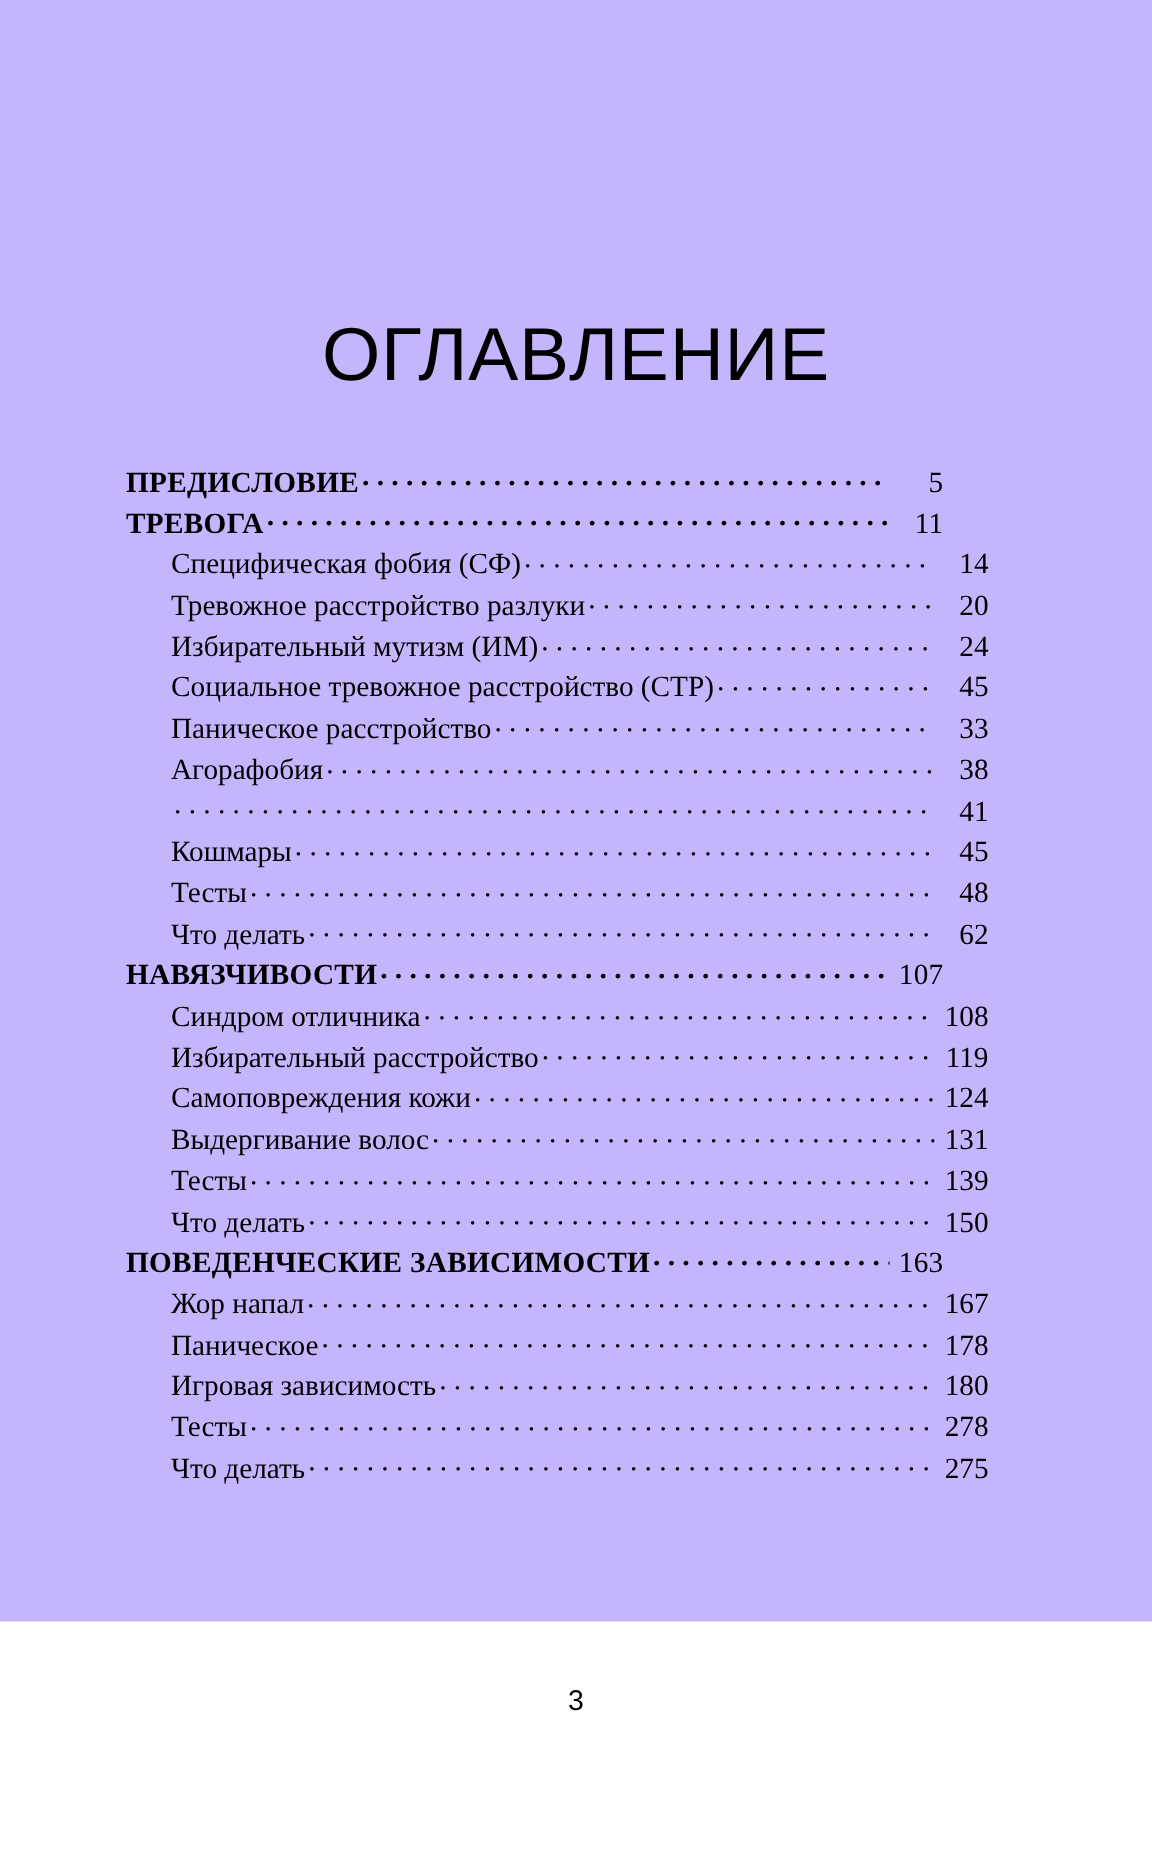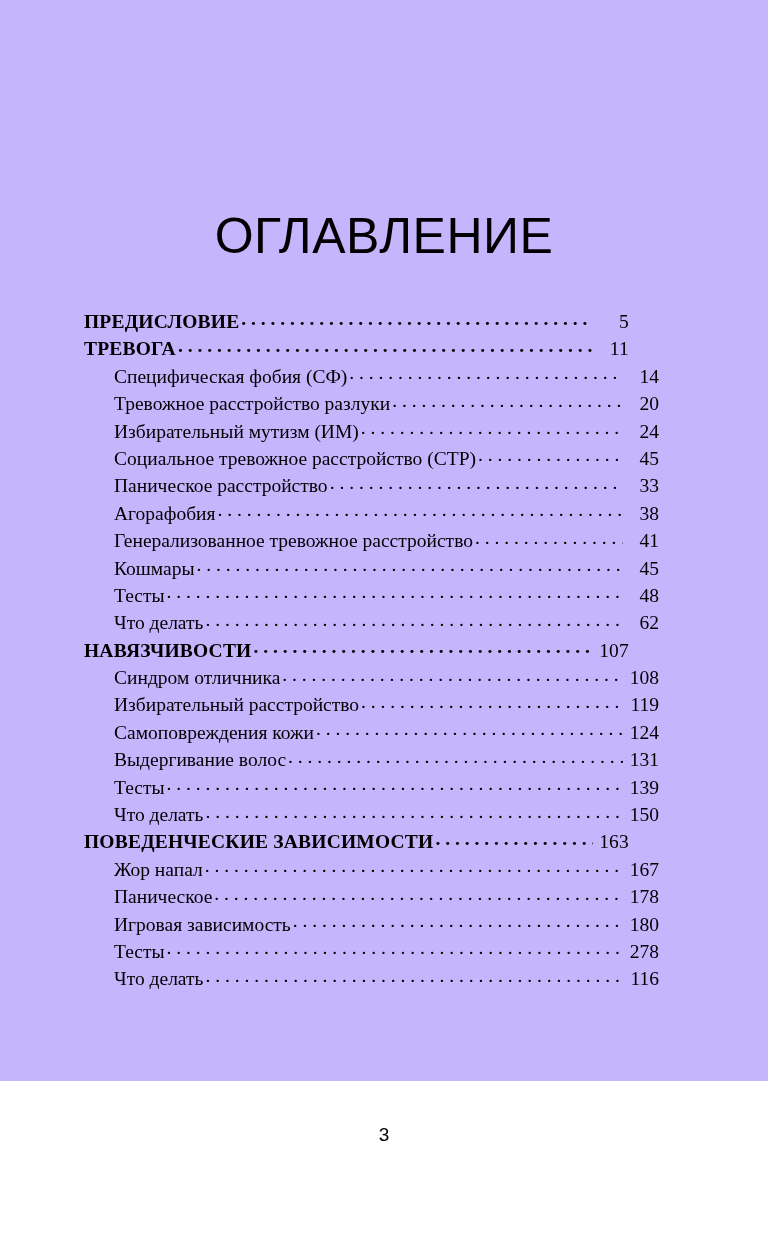--- a/index.html
+++ b/index.html
@@ -163,21 +163,20 @@
         <span class="entry-label">Паническое расстройство</span>
         <span class="leader"></span>
         <span class="entry-page">33</span>
       </div>
       <div class="toc-entry section">
         <span class="entry-label">Агорафобия</span>
         <span class="leader"></span>
         <span class="entry-page">38</span>
       </div>
       <div class="toc-entry section">
-        <span class="entry-label">Генерализованное тревожное расстройство</span>
         <span class="leader"></span>
         <span class="entry-page">41</span>
       </div>
       <div class="toc-entry section">
         <span class="entry-label">Кошмары</span>
         <span class="leader"></span>
         <span class="entry-page">45</span>
       </div>
       <div class="toc-entry section">
         <span class="entry-label">Тесты</span>
@@ -245,19 +244,19 @@
         <span class="entry-page">180</span>
       </div>
       <div class="toc-entry section">
         <span class="entry-label">Тесты</span>
         <span class="leader"></span>
         <span class="entry-page">278</span>
       </div>
       <div class="toc-entry section">
         <span class="entry-label">Что делать</span>
         <span class="leader"></span>
-        <span class="entry-page">116</span>
+        <span class="entry-page">275</span>
       </div>
     </div>
 
   <div class="folio">3</div>
 
 </div>
 
 </body></html>

